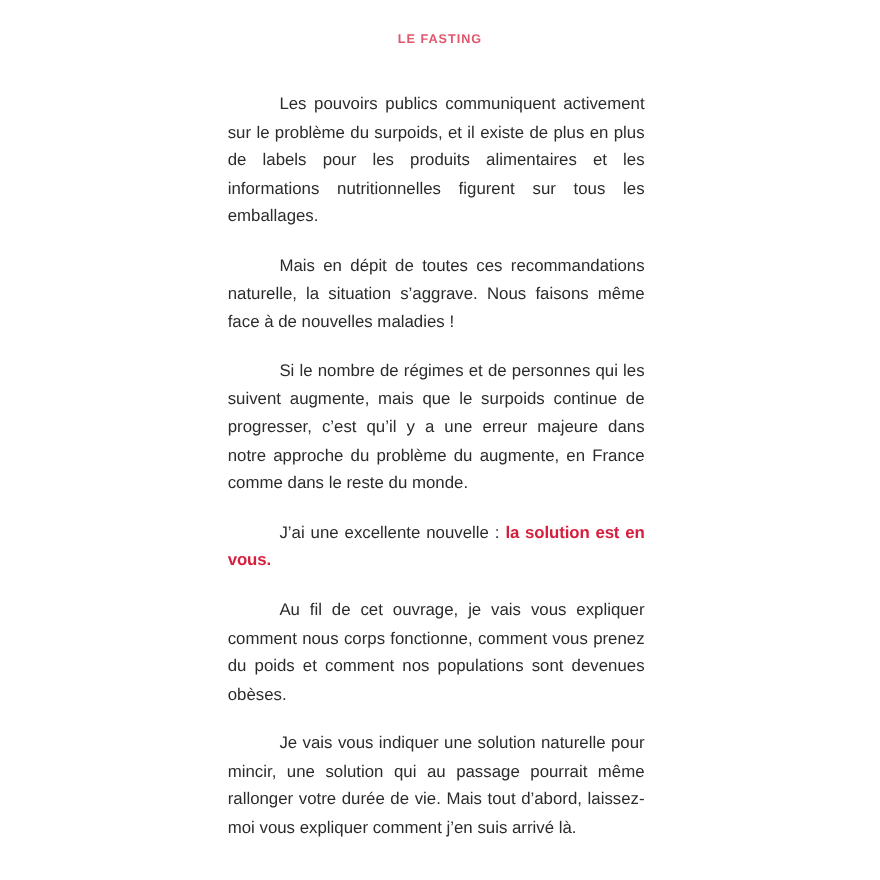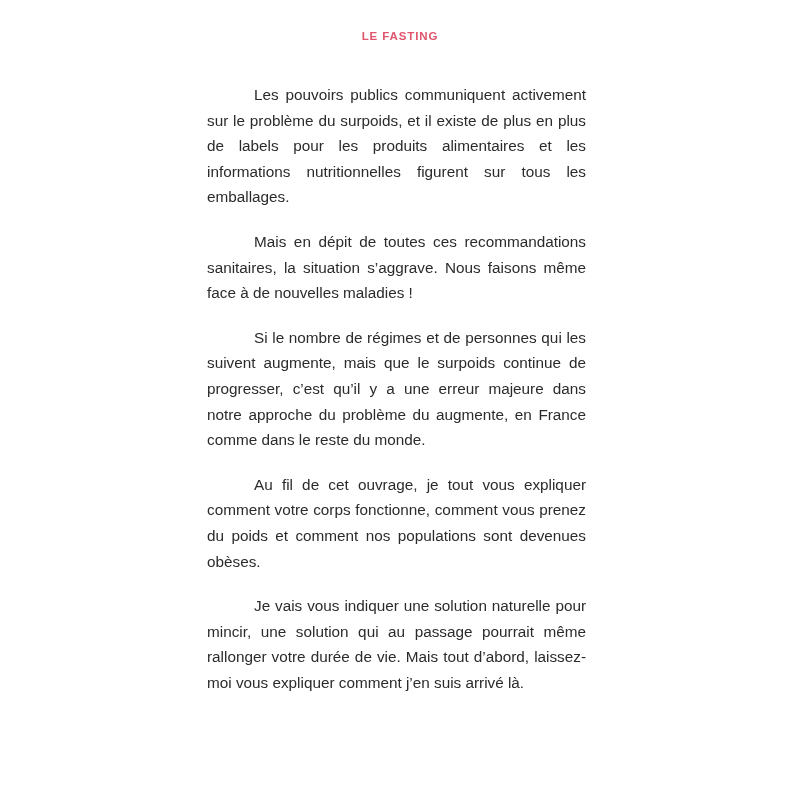--- a/index.html
+++ b/index.html
@@ -96,27 +96,28 @@
 <body>
 
 <div class="page">
 
   <div class="running-head">LE FASTING</div>
 
   <div class="text-column">
 
     <p class="para">Les pouvoirs publics communiquent activement sur le problème du surpoids, et il existe de plus en plus de labels pour les produits alimentaires et les informations nutritionnelles figurent sur tous les emballages.</p>
 
-    <p class="para">Mais en dépit de toutes ces recommandations sanitaires, la situation s’aggrave. Nous faisons même face à de nouvelles maladies !</p>
+    <p class="para">Mais en dépit de toutes ces recommandations naturelle, la situation s’aggrave. Nous faisons même face à de nouvelles maladies !</p>
 
     <p class="para">Si le nombre de régimes et de personnes qui les suivent augmente, mais que le surpoids continue de progresser, c’est qu’il y a une erreur majeure dans notre approche du problème du augmente, en France comme dans le reste du monde.</p>
 
 
+    <p class="para para-callout"><span>J’ai une excellente nouvelle : </span><span class="accent-bold">la solution est en vous.</span></p>
 
-    <p class="para">Au fil de cet ouvrage, je tout vous expliquer comment votre corps fonctionne, comment vous prenez du poids et comment nos populations sont devenues obèses.</p>
+    <p class="para">Au fil de cet ouvrage, je vais vous expliquer comment nous corps fonctionne, comment vous prenez du poids et comment nos populations sont devenues obèses.</p>
 
     <p class="para">Je vais vous indiquer une solution naturelle pour mincir, une solution qui au passage pourrait même rallonger votre durée de vie. Mais tout d’abord, laissez-moi vous expliquer comment j’en suis arrivé là.</p>
 
   </div>
 
   <div class="folio">
     <span class="folio-number">12</span>
   </div>
 
 </div>

